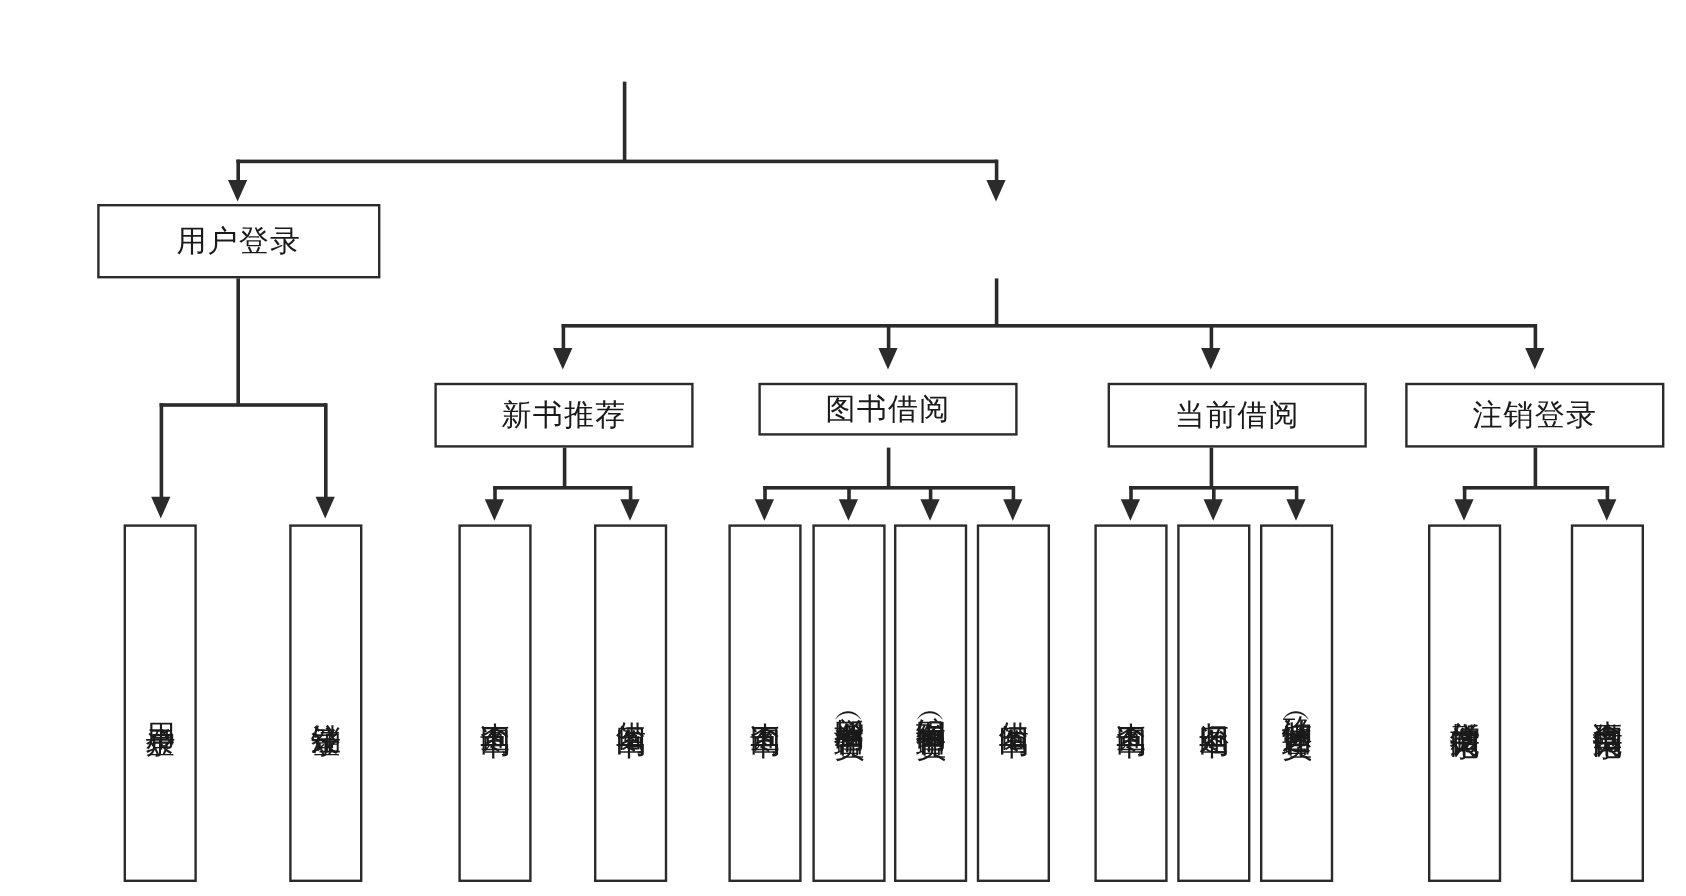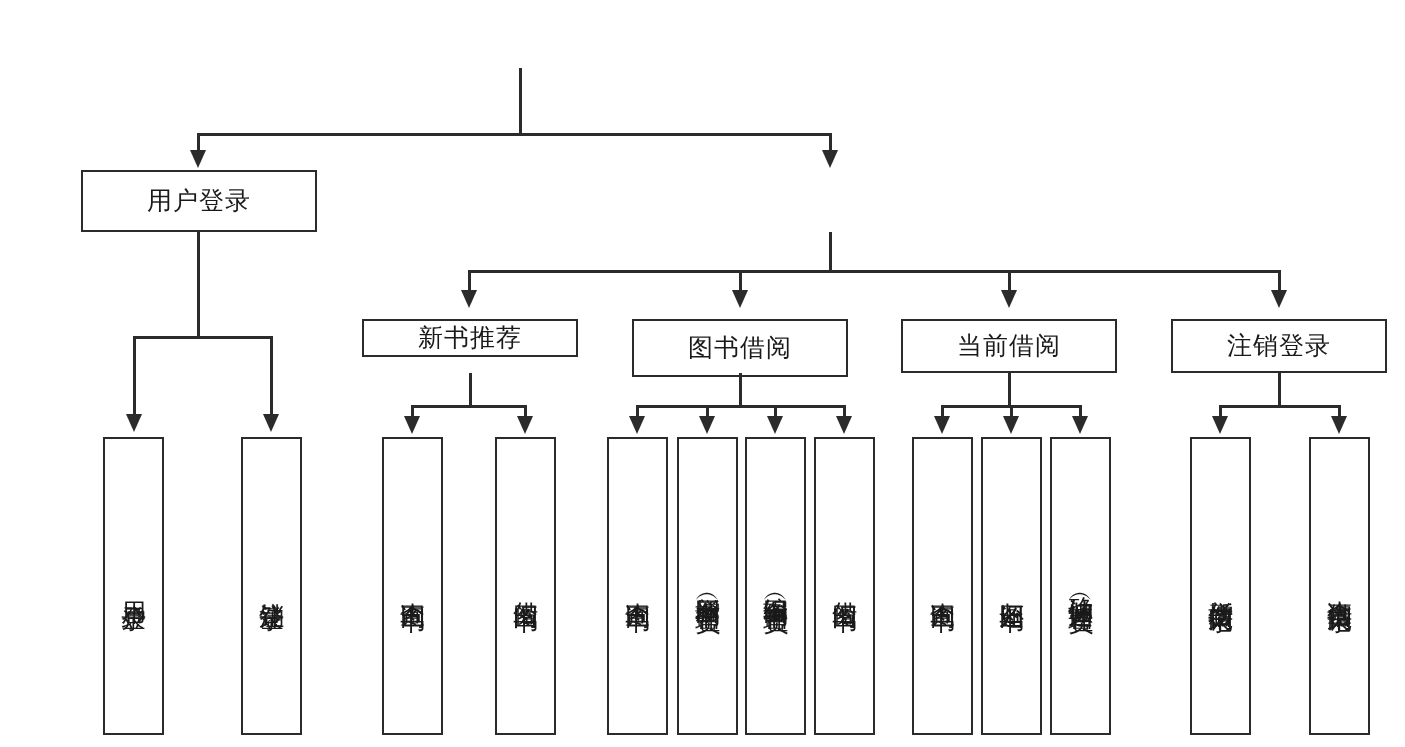--- a/index.html
+++ b/index.html
@@ -103,27 +103,27 @@
   <div class="conn h" style="left:468px; top:270px; width:812px;"></div>
   <div class="conn v" style="left:468px; top:270px; height:24px;"></div>
   <div class="arrow" style="left:461px; top:290px;"></div>
   <div class="conn v" style="left:739px; top:270px; height:24px;"></div>
   <div class="arrow" style="left:732px; top:290px;"></div>
   <div class="conn v" style="left:1008px; top:270px; height:24px;"></div>
   <div class="arrow" style="left:1001px; top:290px;"></div>
   <div class="conn v" style="left:1278px; top:270px; height:24px;"></div>
   <div class="arrow" style="left:1271px; top:290px;"></div>
 
-  <div class="node horiz" style="left:362px; top:319px; width:216px; height:38px;">
+  <div class="node horiz" style="left:362px; top:319px; width:216px; height:54px;">
     <span>新书推荐</span>
   </div>
-  <div class="node horiz" style="left:632px; top:319px; width:216px; height:58px;">
+  <div class="node horiz" style="left:632px; top:319px; width:216px; height:44px;">
     <span>图书借阅</span>
   </div>
-  <div class="node horiz" style="left:901px; top:319px; width:216px; height:54px;">
+  <div class="node horiz" style="left:923px; top:319px; width:216px; height:54px;">
     <span>当前借阅</span>
   </div>
   <div class="node horiz" style="left:1171px; top:319px; width:216px; height:54px;">
     <span>注销登录</span>
   </div>
 
   <div class="conn v" style="left:469px; top:373px; height:34px;"></div>
   <div class="conn h" style="left:411px; top:405px; width:115px;"></div>
   <div class="conn v" style="left:411px; top:405px; height:15px;"></div>
   <div class="arrow" style="left:404px; top:416px;"></div>

